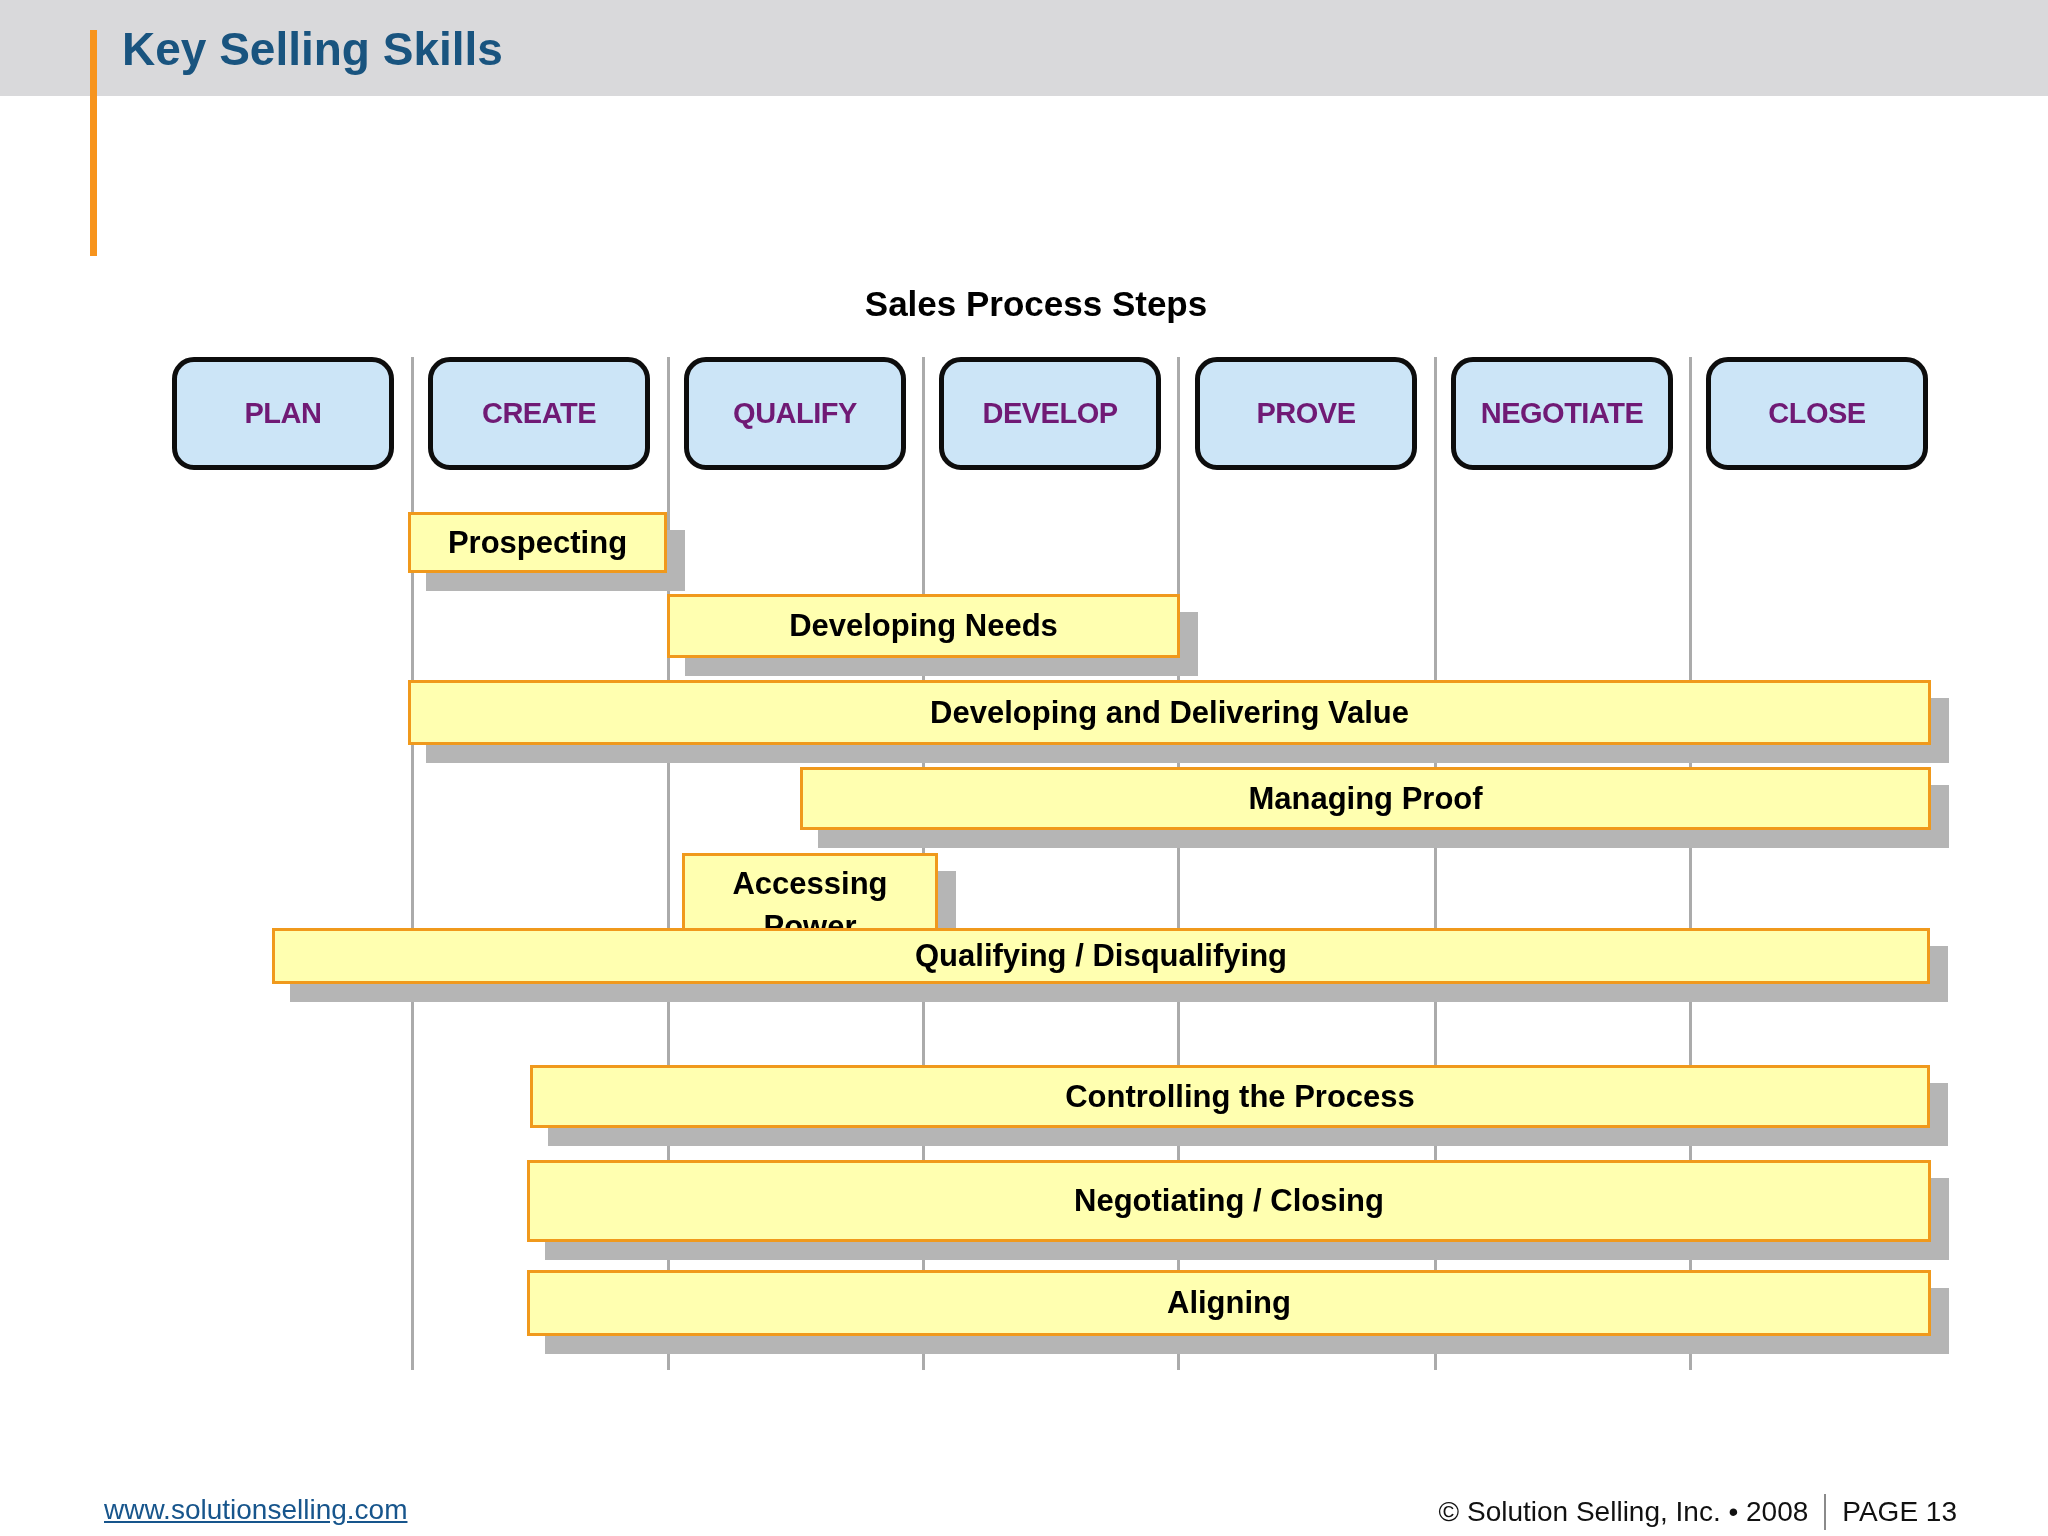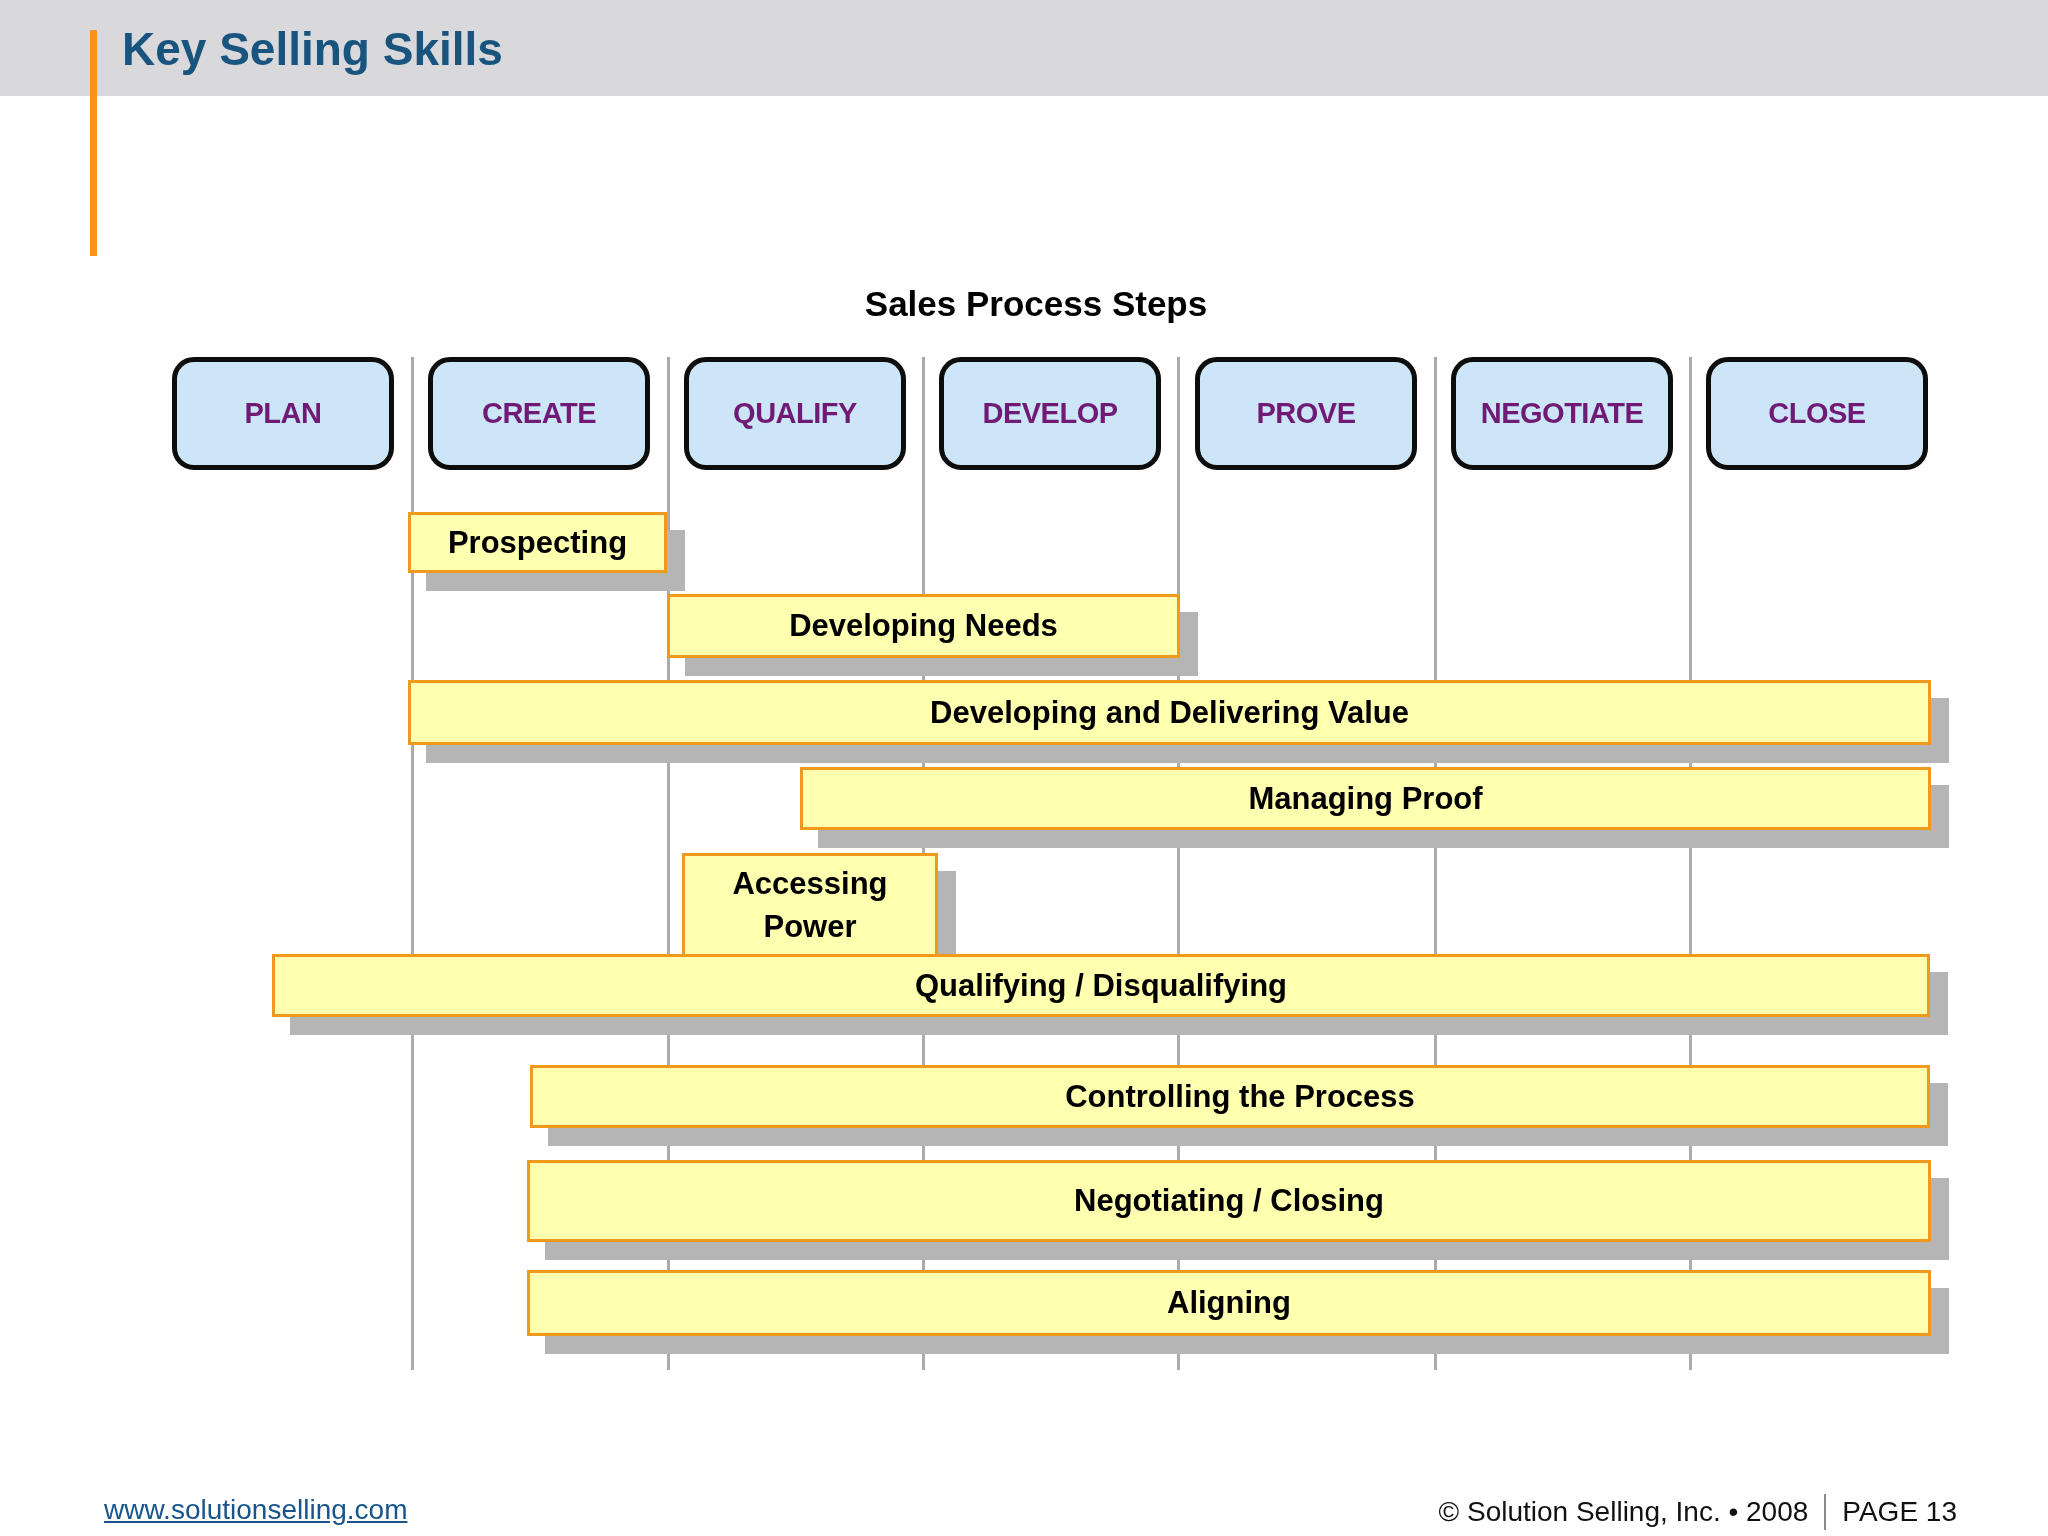--- a/index.html
+++ b/index.html
@@ -79,21 +79,21 @@
     <div class="step-box" style="left: 684px;">QUALIFY</div>
     <div class="step-box" style="left: 939px;">DEVELOP</div>
     <div class="step-box" style="left: 1195px;">PROVE</div>
     <div class="step-box" style="left: 1451px;">NEGOTIATE</div>
     <div class="step-box" style="left: 1706px;">CLOSE</div>
     <div class="skill-bar" style="left: 408px; top: 512px; width: 259px; height: 61px;">Prospecting</div>
     <div class="skill-bar" style="left: 667px; top: 594px; width: 513px; height: 64px;">Developing Needs</div>
     <div class="skill-bar" style="left: 408px; top: 680px; width: 1523px; height: 65px;">Developing and Delivering Value</div>
     <div class="skill-bar" style="left: 800px; top: 767px; width: 1131px; height: 63px;">Managing Proof</div>
     <div class="skill-bar" style="left: 682px; top: 853px; width: 256px; height: 104px;">Accessing Power</div>
-    <div class="skill-bar" style="left: 272px; top: 954px; width: 1658px; height: 63px;">Qualifying / Disqualifying</div>
+    <div class="skill-bar" style="left: 272px; top: 928px; width: 1658px; height: 56px;">Qualifying / Disqualifying</div>
     <div class="skill-bar" style="left: 530px; top: 1065px; width: 1400px; height: 63px; padding-left: 28px;">Controlling the Process</div>
     <div class="skill-bar" style="left: 527px; top: 1160px; width: 1404px; height: 82px;">Negotiating / Closing</div>
     <div class="skill-bar" style="left: 527px; top: 1270px; width: 1404px; height: 66px;">Aligning</div>
   </div>
 
 <a class="footer-link">www.solutionselling.com</a>
 <div class="footer-right">
   <span>© Solution Selling, Inc. • 2008</span>
   <span class="footer-divider"></span>
   <span>PAGE 13</span>

